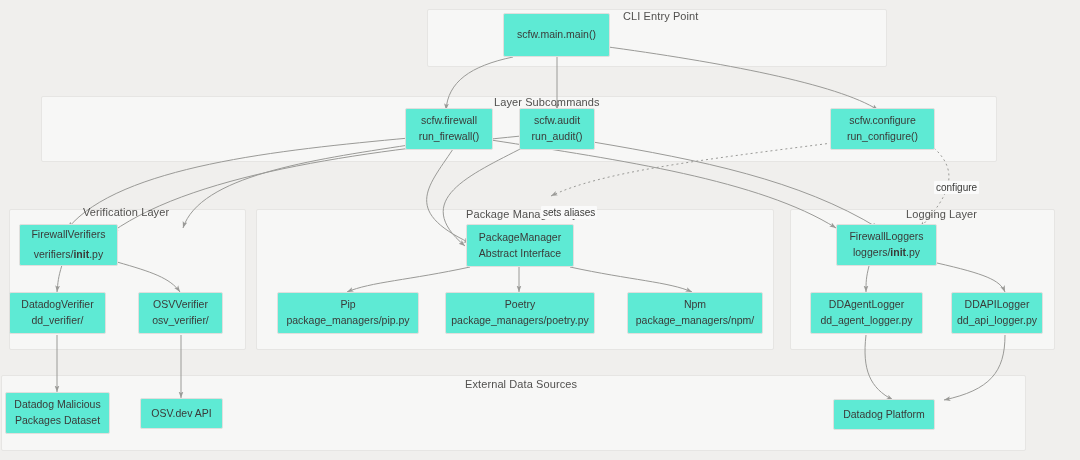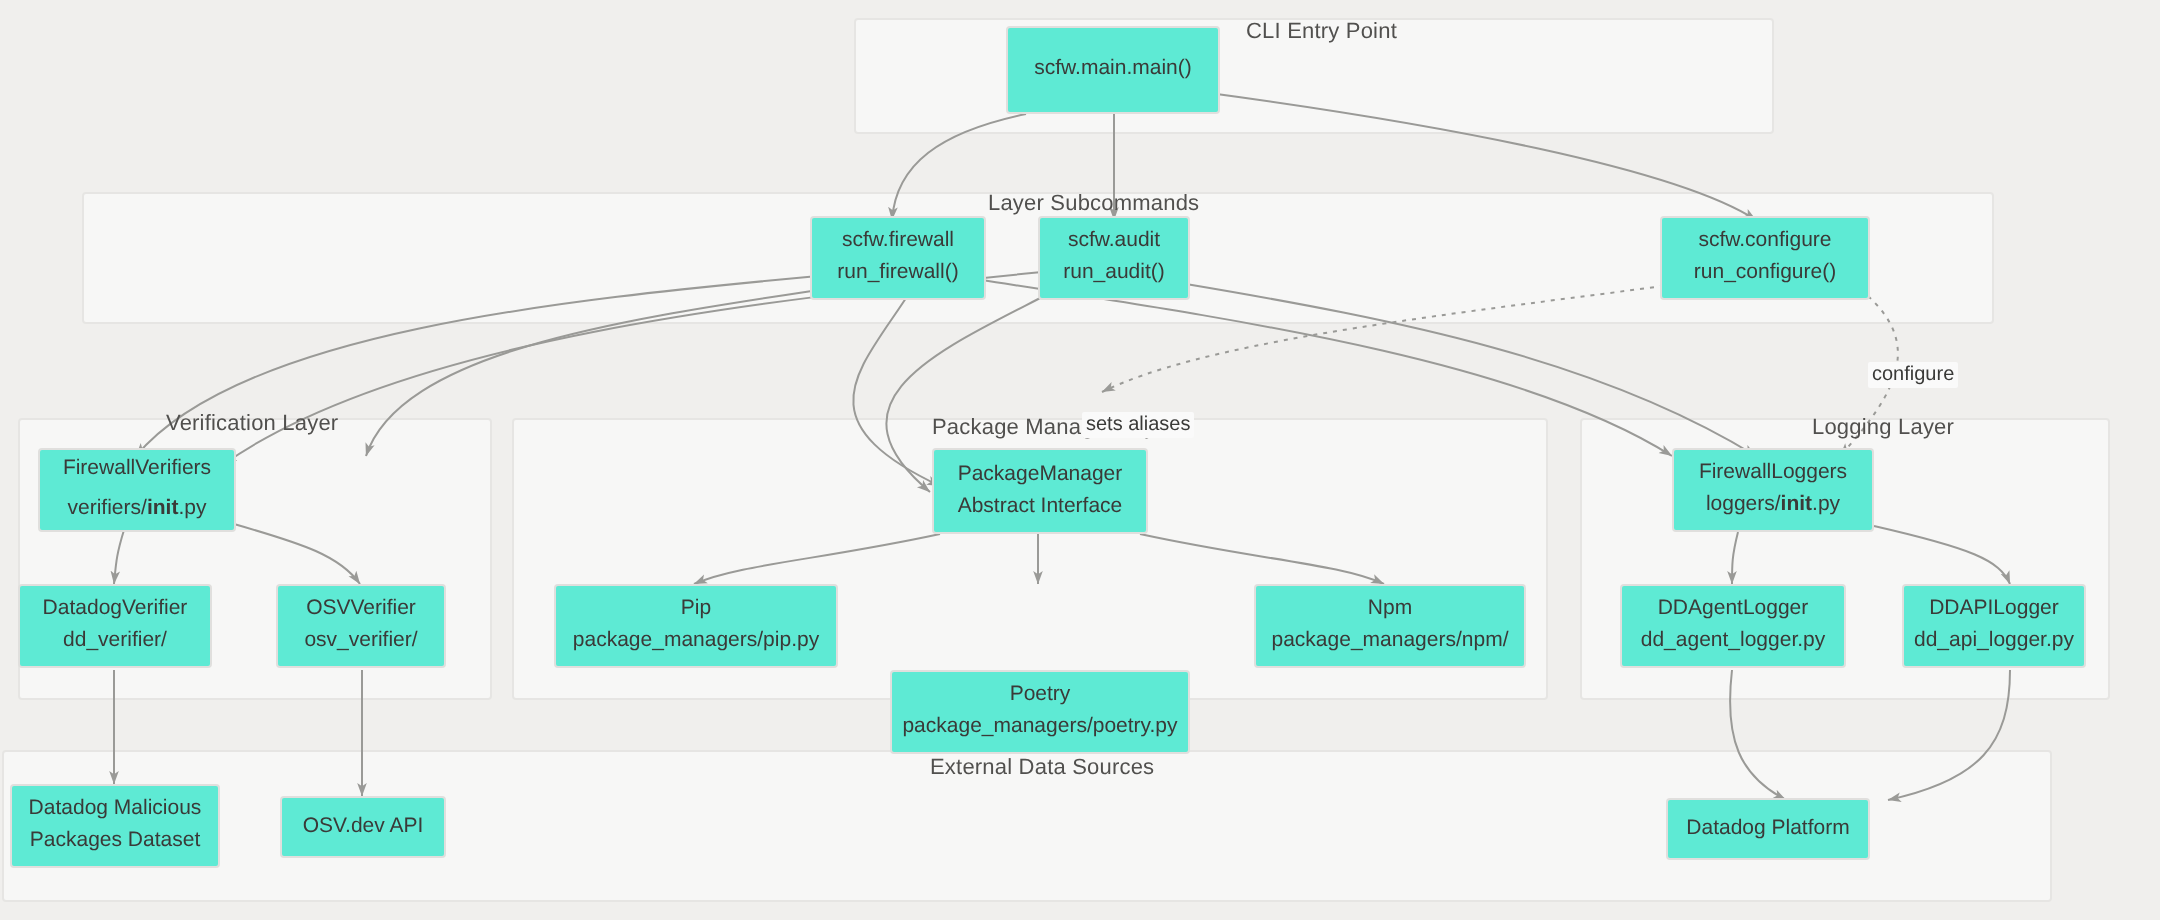--- a/index.html
+++ b/index.html
@@ -180,21 +180,21 @@
   <div class="node" style="left:466px; top:224px; width:108px; height:43px;">
     <span class="l1">PackageManager</span>
     <span class="l2">Abstract Interface</span>
   </div>
 
   <div class="node" style="left:277px; top:292px; width:142px; height:42px;">
     <span class="l1">Pip</span>
     <span class="l2">package_managers/pip.py</span>
   </div>
 
-  <div class="node" style="left:445px; top:292px; width:150px; height:42px;margin-top:43px;">
+  <div class="node" style="left:445px; top:292px; width:150px; height:42px;">
     <span class="l1">Poetry</span>
     <span class="l2">package_managers/poetry.py</span>
   </div>
 
   <div class="node" style="left:627px; top:292px; width:136px; height:42px;">
     <span class="l1">Npm</span>
     <span class="l2">package_managers/npm/</span>
   </div>
 
   <div class="node" style="left:836px; top:224px; width:101px; height:42px;">

